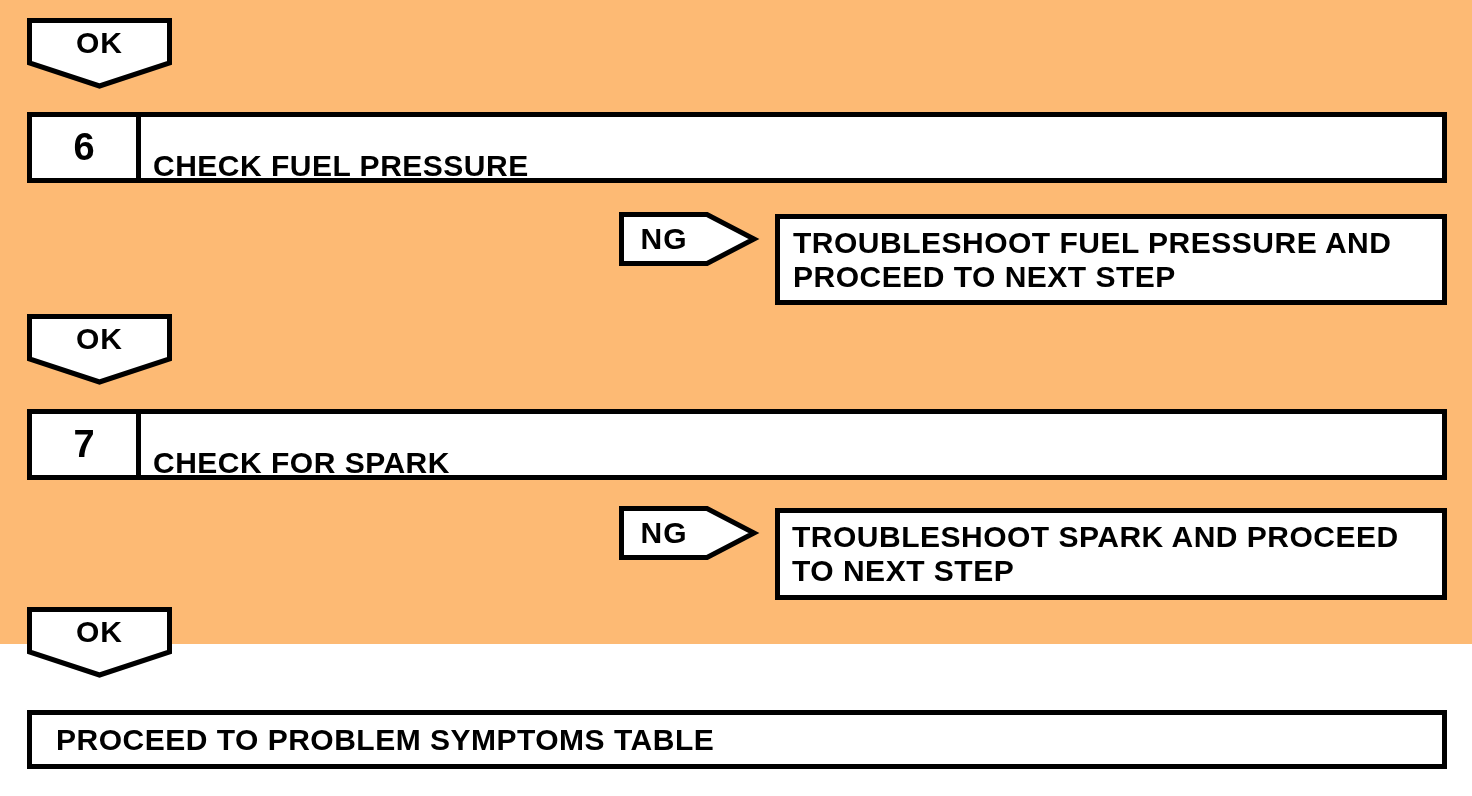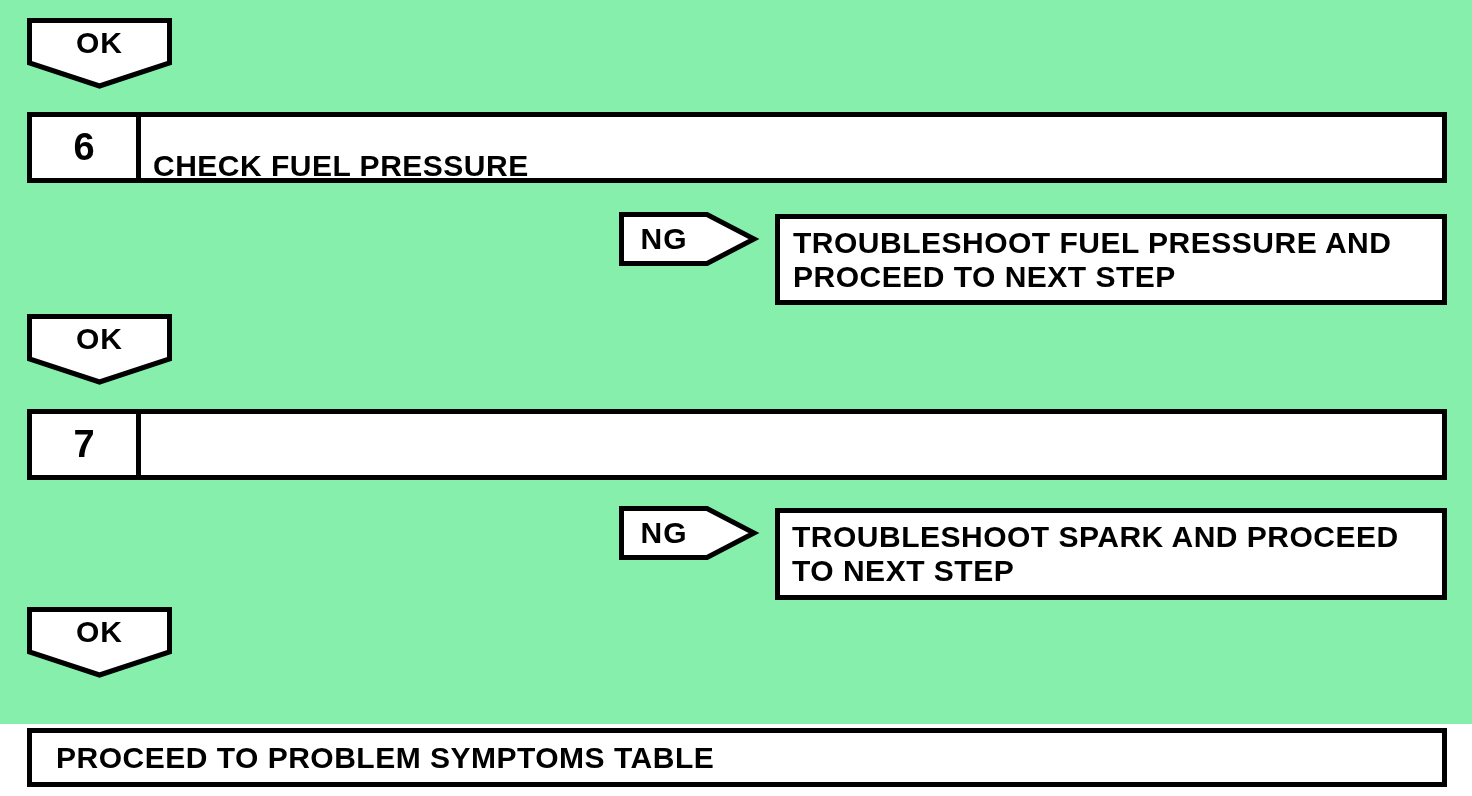--- a/index.html
+++ b/index.html
@@ -5,22 +5,22 @@
   * { margin: 0; padding: 0; box-sizing: border-box; }
   html, body { background: #ffffff; }
   body {
     width: 1472px; height: 796px;
     position: relative;
     font-family: "Liberation Sans", sans-serif;
     color: #000;
   }
   .flowchart {
     position: absolute; left: 0; top: 0;
-    width: 1472px; height: 724px;
-    background: #86efac;
+    width: 1472px; height: 644px;
+    background: #fdba74;
   }
 
   
   .ok-badge { position: absolute; width: 145px; height: 71px; }
   .ok-badge svg { position: absolute; left: 0; top: 0; width: 100%; height: 100%; overflow: visible; }
   .ok-text {
     position: absolute; left: 0; top: 3px; width: 100%; height: 44px;
     display: flex; align-items: center; justify-content: center;
     font-size: 30px; font-weight: bold; letter-spacing: 1px;
   }
@@ -98,36 +98,37 @@
 
   <div class="ok-badge" style="left:27px; top:314px;">
     <svg viewBox="0 0 145 71" aria-hidden="true">
       <polygon points="2.5,2.5 142.5,2.5 142.5,45 72.5,68 2.5,45" fill="#ffffff" stroke="#000000" stroke-width="5" stroke-linejoin="miter"></polygon>
     </svg>
     <span class="ok-text">OK</span>
   </div>
 
   <div class="step-box" style="top:409px;">
     <div class="step-num">7</div>
+    <div class="step-title">CHECK FOR SPARK</div>
   </div>
 
   <div class="ng-badge" style="left:619px; top:506px;">
     <svg viewBox="0 0 140 54" aria-hidden="true">
       <polygon points="2.5,2.5 88,2.5 135,27 88,51.5 2.5,51.5" fill="#ffffff" stroke="#000000" stroke-width="5" stroke-linejoin="miter"></polygon>
     </svg>
     <span class="ng-text">NG</span>
   </div>
   <div class="result-box" style="top:508px; height:92px;padding-left:12px;">
     <span>TROUBLESHOOT SPARK AND PROCEED TO NEXT STEP</span>
   </div>
 
   <div class="ok-badge" style="left:27px; top:607px;">
     <svg viewBox="0 0 145 71" aria-hidden="true">
       <polygon points="2.5,2.5 142.5,2.5 142.5,45 72.5,68 2.5,45" fill="#ffffff" stroke="#000000" stroke-width="5" stroke-linejoin="miter"></polygon>
     </svg>
     <span class="ok-text">OK</span>
   </div>
 
-  <div class="final-box" style="top:728px;padding-left:24px;">
+  <div class="final-box" style="top:710px;padding-left:24px;">
     <span>PROCEED TO PROBLEM SYMPTOMS TABLE</span>
   </div>
 
 </div>
 
 </body></html>

